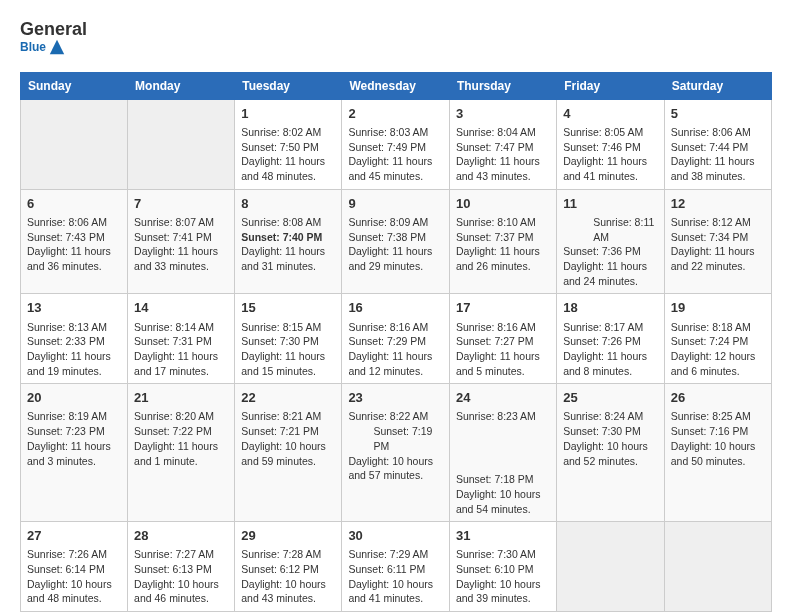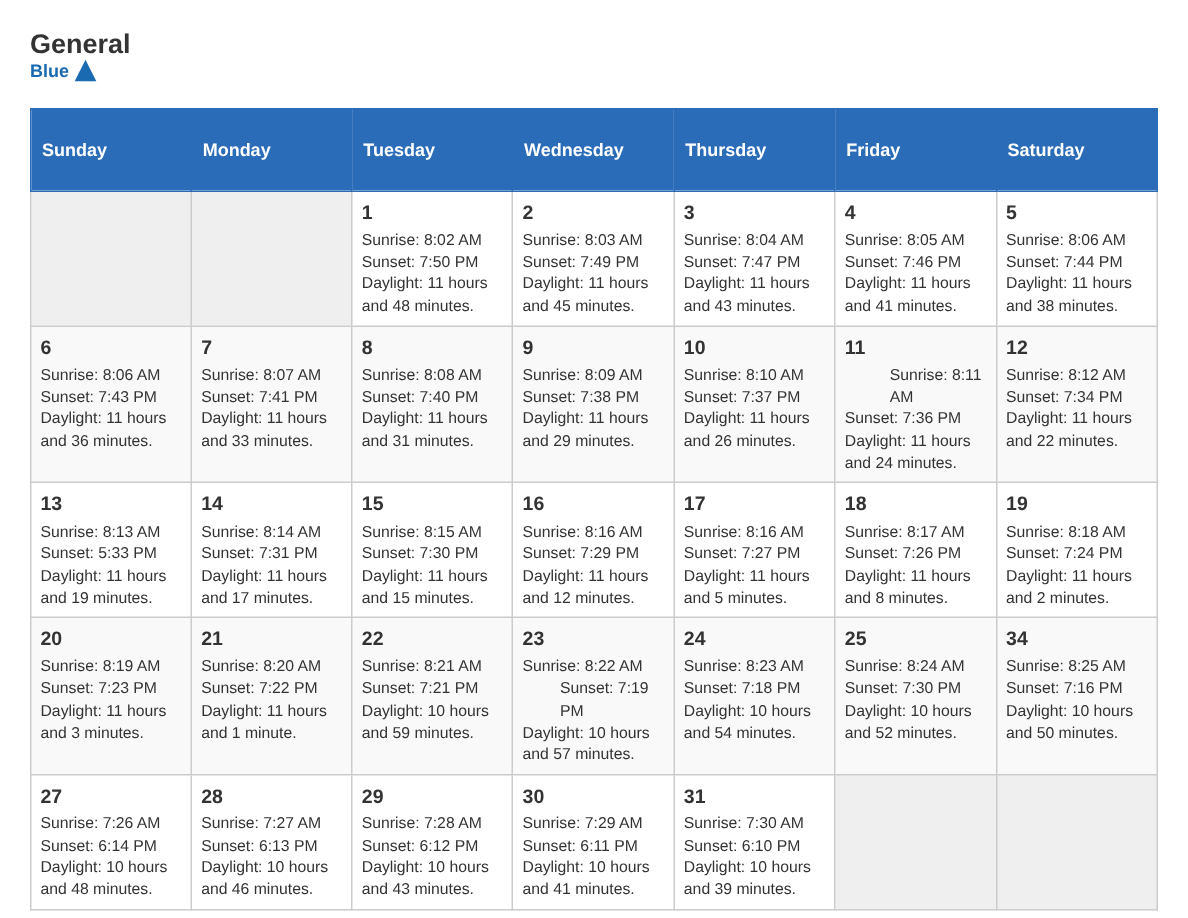--- a/index.html
+++ b/index.html
@@ -57,21 +57,21 @@
     }
     table {
       width: 100%;
       border-collapse: collapse;
       font-size: 11px;
     }
     thead tr th {
       background: #2b6cb8;
       color: #fff;
       text-align: left;
-      padding: 20px 7px;
+      padding: 6px 7px;
       font-size: 12px;
       font-weight: bold;
       border: 1px solid #2b6cb8;
     }
     tbody tr td {
       border: 1px solid #ccc;
       vertical-align: top;
       padding: 5px 6px;
       height: 80px;
       width: 108px;
@@ -171,21 +171,21 @@
         </td>
         <td>
           <span class="day-num">7</span>
           <span style="display: block;">Sunrise: 8:07 AM</span>
           <span style="display: block;">Sunset: 7:41 PM</span>
           <span style="display: block;">Daylight: 11 hours and 33 minutes.</span>
         </td>
         <td>
           <span class="day-num">8</span>
           <span style="display: block;">Sunrise: 8:08 AM</span>
-          <span style="display: block;">Sunset: 7:40 PM</span>
+          <span style="display: block; font-weight: bold;">Sunset: 7:40 PM</span>
           <span style="display: block;">Daylight: 11 hours and 31 minutes.</span>
         </td>
         <td>
           <span class="day-num">9</span>
           <span style="display: block;">Sunrise: 8:09 AM</span>
           <span style="display: block;">Sunset: 7:38 PM</span>
           <span style="display: block;">Daylight: 11 hours and 29 minutes.</span>
         </td>
         <td>
           <span class="day-num">10</span>
@@ -203,21 +203,21 @@
           <span class="day-num">12</span>
           <span style="display: block;">Sunrise: 8:12 AM</span>
           <span style="display: block;">Sunset: 7:34 PM</span>
           <span style="display: block;">Daylight: 11 hours and 22 minutes.</span>
         </td>
       </tr>
       <tr>
         <td>
           <span class="day-num">13</span>
           <span style="display: block;">Sunrise: 8:13 AM</span>
-          <span style="display: block;">Sunset: 5:33 PM</span>
+          <span style="display: block;">Sunset: 2:33 PM</span>
           <span style="display: block;">Daylight: 11 hours and 19 minutes.</span>
         </td>
         <td>
           <span class="day-num">14</span>
           <span style="display: block;">Sunrise: 8:14 AM</span>
           <span style="display: block;">Sunset: 7:31 PM</span>
           <span style="display: block;">Daylight: 11 hours and 17 minutes.</span>
         </td>
         <td>
           <span class="day-num">15</span>
@@ -240,21 +240,21 @@
         <td>
           <span class="day-num">18</span>
           <span style="display: block;">Sunrise: 8:17 AM</span>
           <span style="display: block;">Sunset: 7:26 PM</span>
           <span style="display: block;">Daylight: 11 hours and 8 minutes.</span>
         </td>
         <td>
           <span class="day-num">19</span>
           <span style="display: block;">Sunrise: 8:18 AM</span>
           <span style="display: block;">Sunset: 7:24 PM</span>
-          <span style="display: block;">Daylight: 11 hours and 2 minutes.</span>
+          <span style="display: block;">Daylight: 12 hours and 6 minutes.</span>
         </td>
       </tr>
       <tr>
         <td>
           <span class="day-num">20</span>
           <span style="display: block;">Sunrise: 8:19 AM</span>
           <span style="display: block;">Sunset: 7:23 PM</span>
           <span style="display: block;">Daylight: 11 hours and 3 minutes.</span>
         </td>
         <td>
@@ -271,31 +271,31 @@
         </td>
         <td>
           <span class="day-num">23</span>
           <span style="display: block;">Sunrise: 8:22 AM</span>
           <span style="display: block; margin-left: 25px;">Sunset: 7:19 PM</span>
           <span style="display: block;">Daylight: 10 hours and 57 minutes.</span>
         </td>
         <td>
           <span class="day-num">24</span>
           <span style="display: block;">Sunrise: 8:23 AM</span>
-          <span style="display: block;">Sunset: 7:18 PM</span>
+          <span style="display: block; margin-top: 48px;">Sunset: 7:18 PM</span>
           <span style="display: block;">Daylight: 10 hours and 54 minutes.</span>
         </td>
         <td>
           <span class="day-num">25</span>
           <span style="display: block;">Sunrise: 8:24 AM</span>
           <span style="display: block;">Sunset: 7:30 PM</span>
           <span style="display: block;">Daylight: 10 hours and 52 minutes.</span>
         </td>
         <td>
-          <span class="day-num">34</span>
+          <span class="day-num">26</span>
           <span style="display: block;">Sunrise: 8:25 AM</span>
           <span style="display: block;">Sunset: 7:16 PM</span>
           <span style="display: block;">Daylight: 10 hours and 50 minutes.</span>
         </td>
       </tr>
       <tr>
         <td>
           <span class="day-num">27</span>
           <span style="display: block;">Sunrise: 7:26 AM</span>
           <span style="display: block;">Sunset: 6:14 PM</span>

